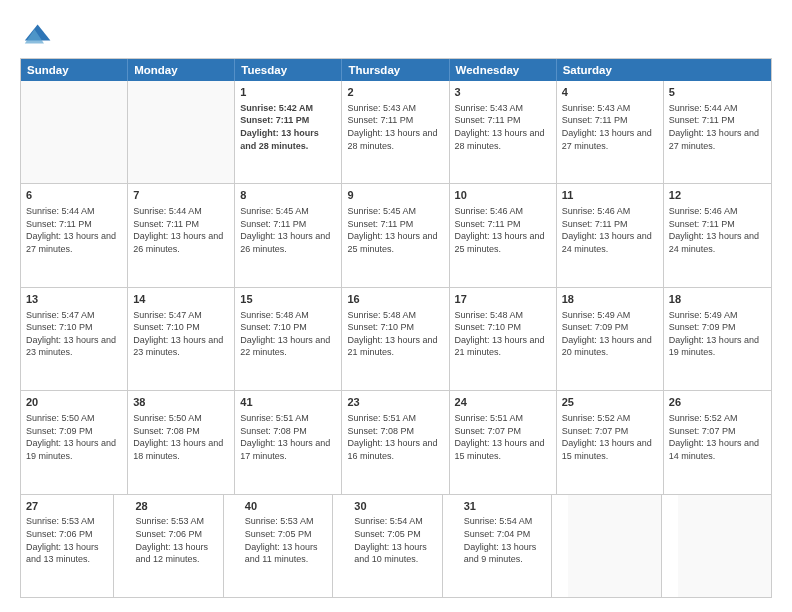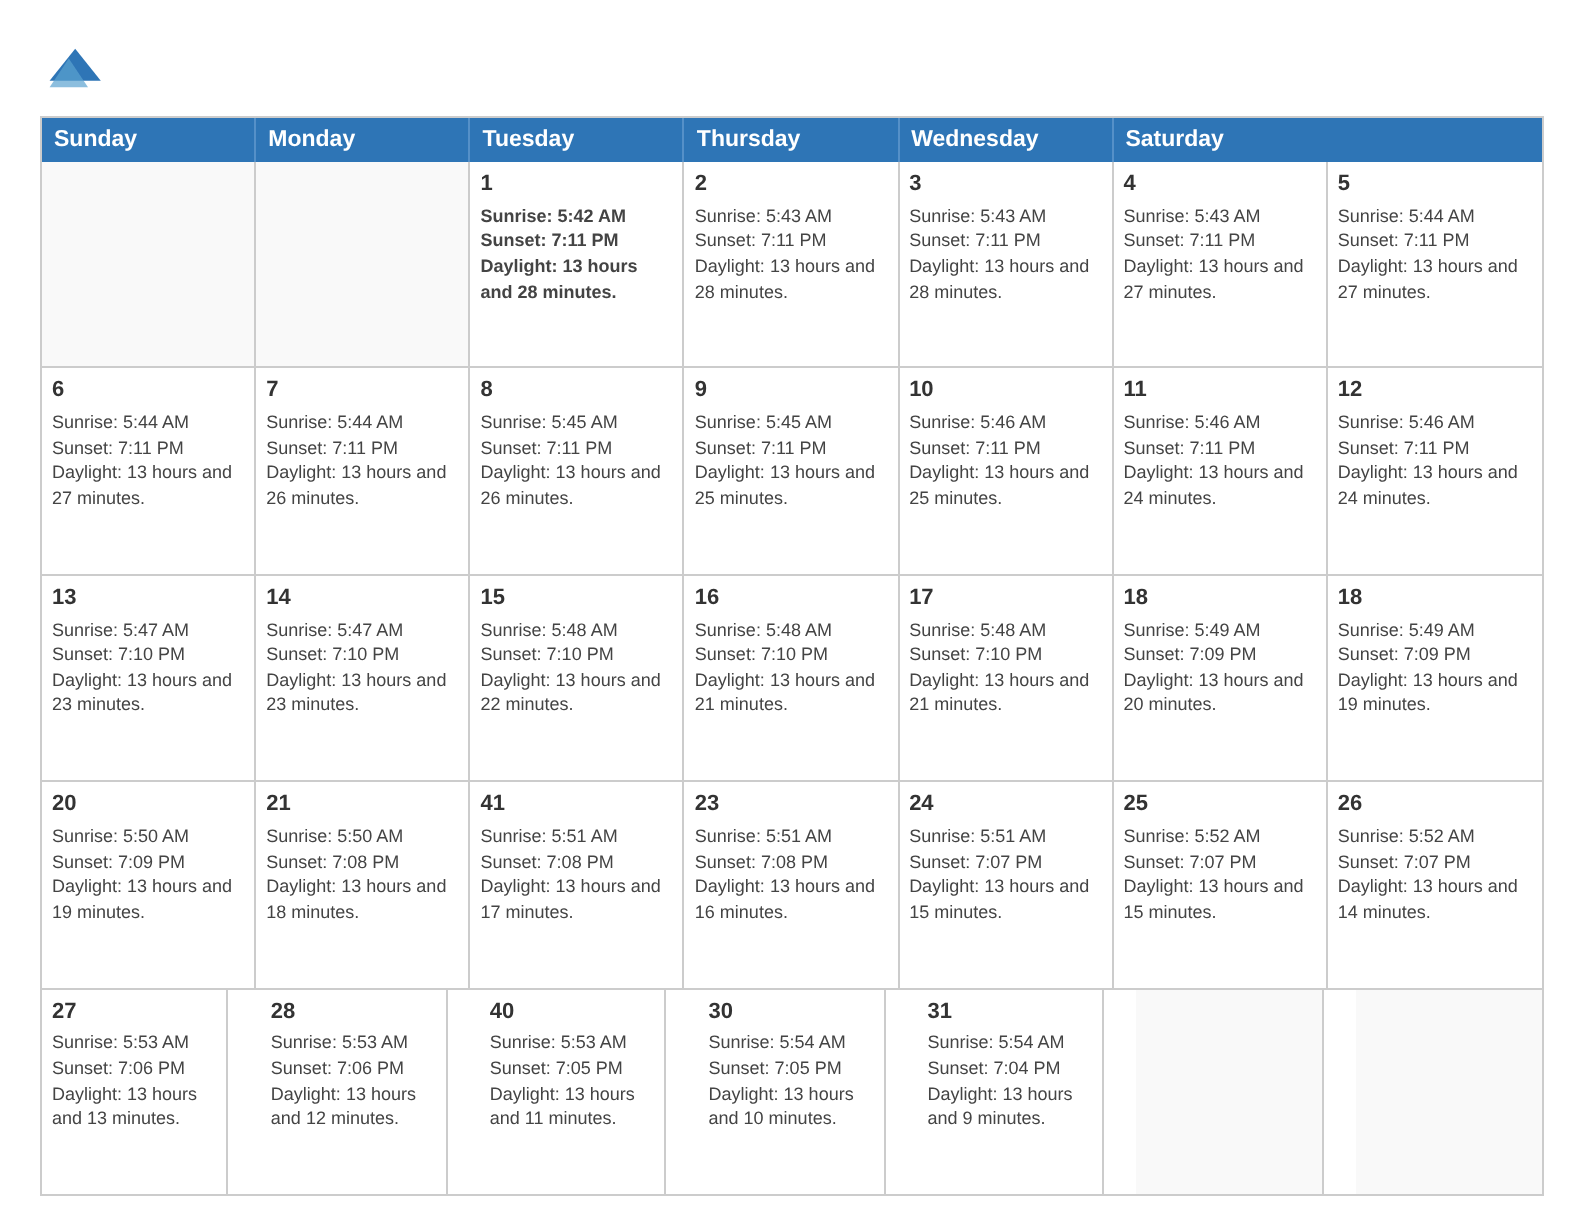--- a/index.html
+++ b/index.html
@@ -263,21 +263,21 @@
           </div>
         </div>
         <div class="cal-week">
           <div class="cal-cell">
             <span class="day-num">20</span>
             <div class="cell-info" style="white-space: pre-line;">Sunrise: 5:50 AM
 Sunset: 7:09 PM
 Daylight: 13 hours and 19 minutes.</div>
           </div>
           <div class="cal-cell">
-            <span class="day-num">21</span>
+            <span class="day-num">38</span>
             <div class="cell-info" style="white-space: pre-line;">Sunrise: 5:50 AM
 Sunset: 7:08 PM
 Daylight: 13 hours and 18 minutes.</div>
           </div>
           <div class="cal-cell">
             <span class="day-num">41</span>
             <div class="cell-info" style="white-space: pre-line;">Sunrise: 5:51 AM
 Sunset: 7:08 PM
 Daylight: 13 hours and 17 minutes.</div>
           </div>

